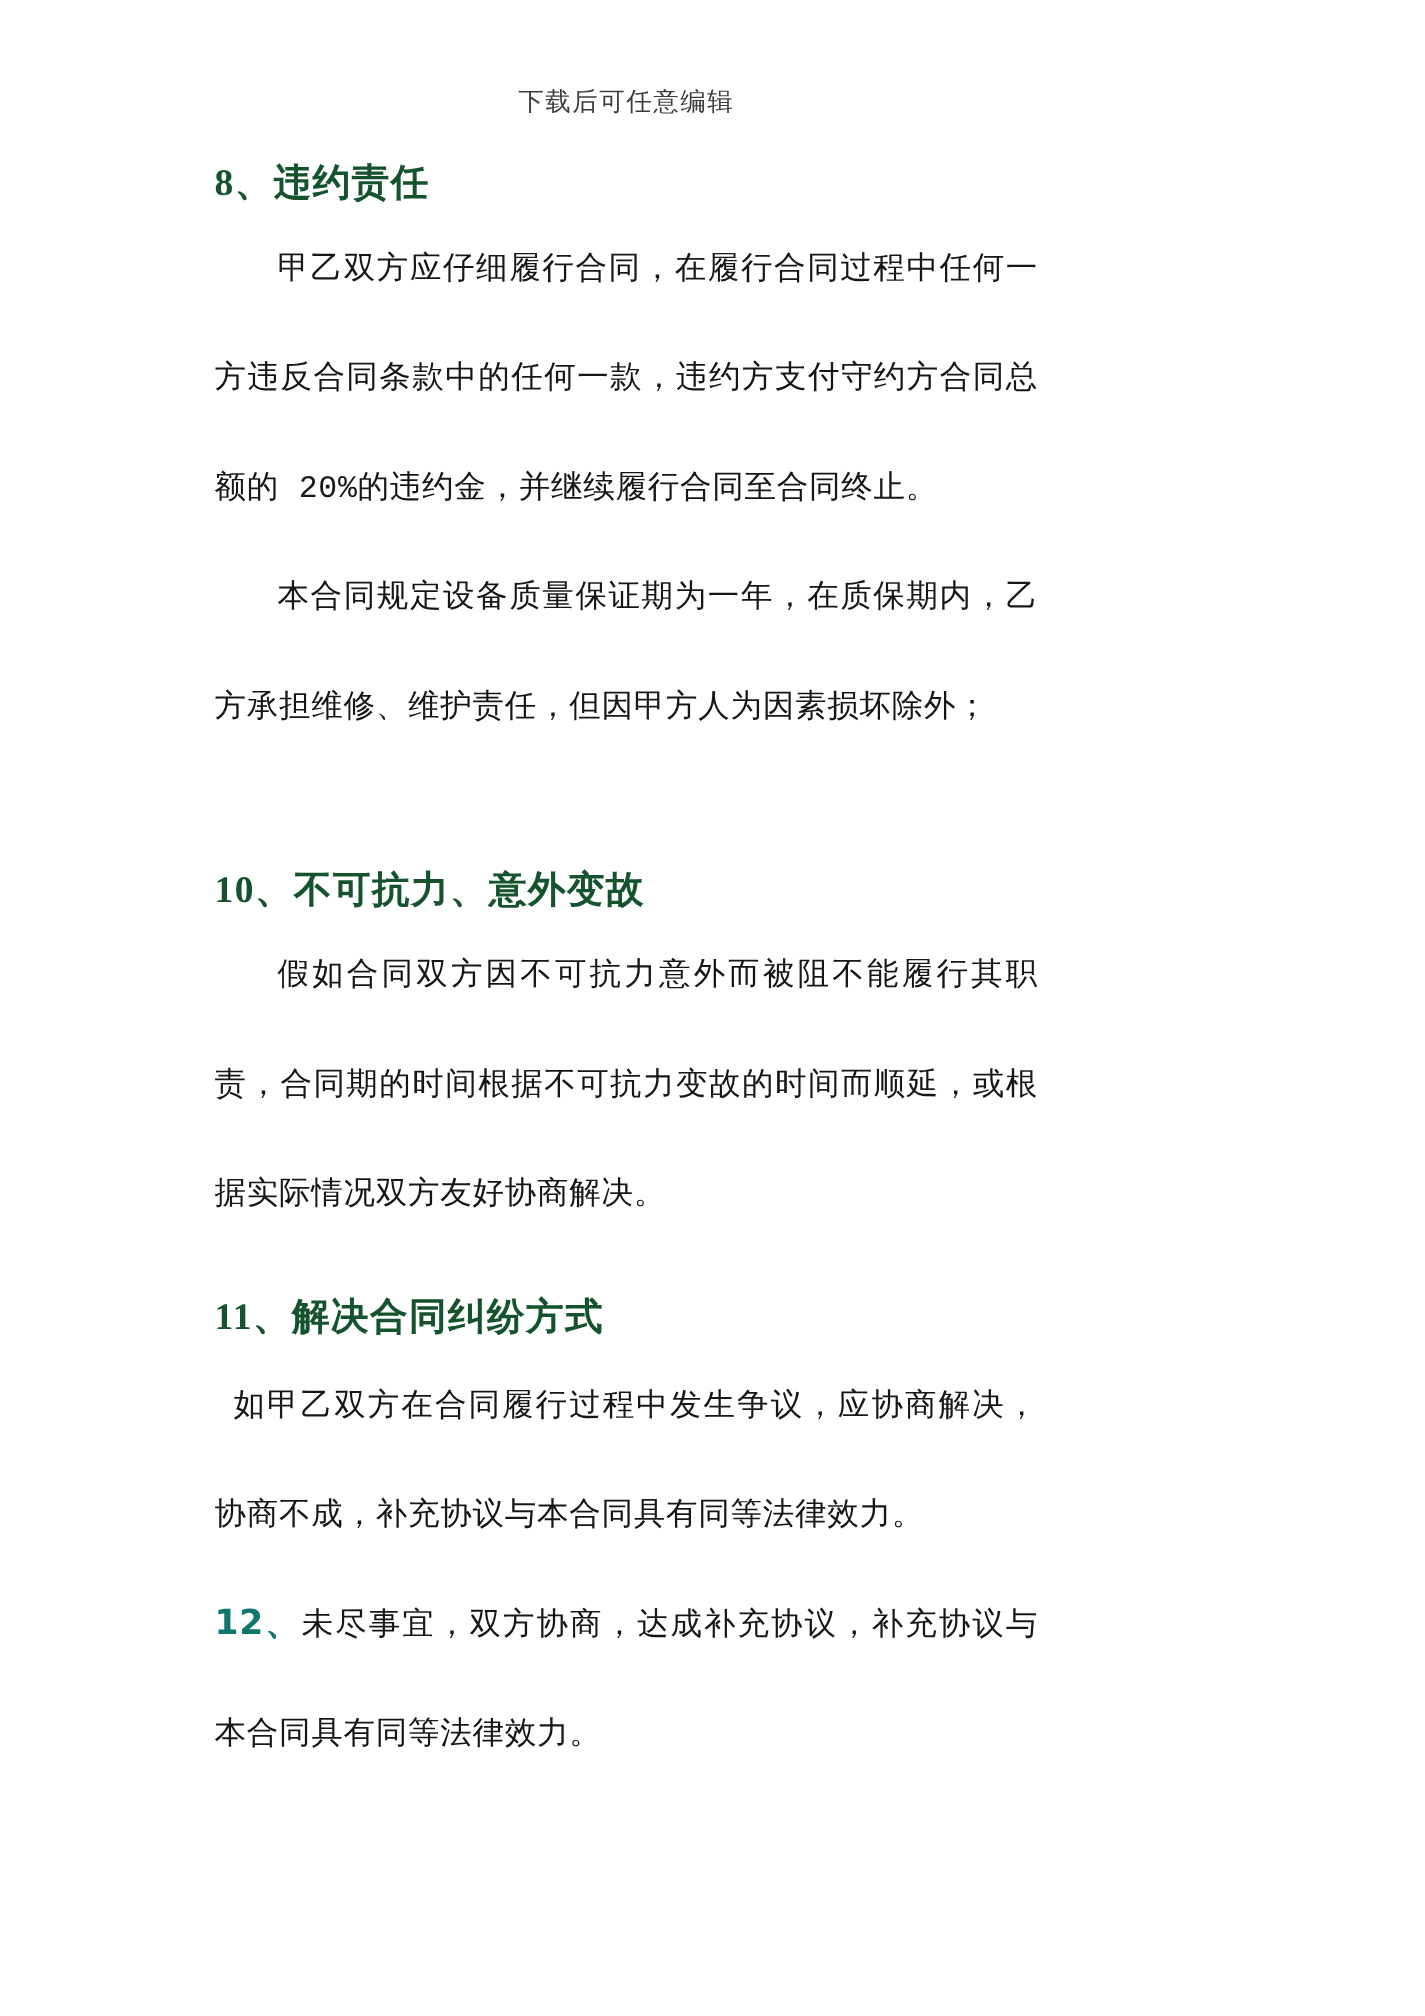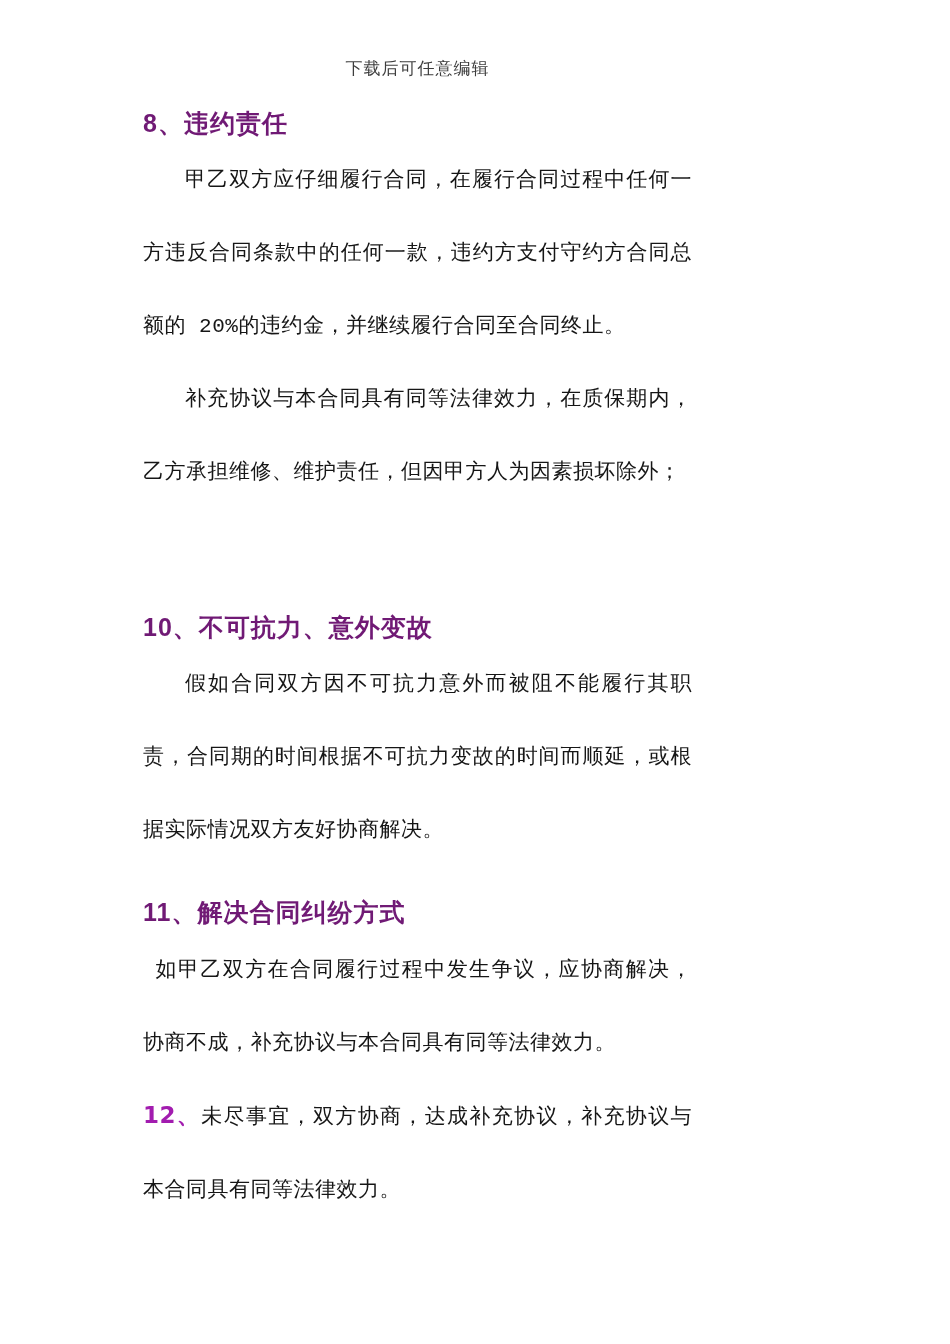--- a/index.html
+++ b/index.html
@@ -21,30 +21,30 @@
   }
   .doc-header-note {
     text-align: center;
     font-family: "DejaVu Serif", "Liberation Serif", serif;
     font-size: 17px;
     line-height: 20px;
     color: #3d3d3d;
     letter-spacing: 1px;
   }
   .sec-heading {
-    font-family: Liberation Sans, sans-serif;
+    font-family: Liberation Serif, serif;
     font-weight: bold;
     font-size: 25px;
     line-height: 42px;
     margin: 24px 0 0 0;
-    color: #701a75;
+    color: #14532d;
     letter-spacing: 1px;
   }
   .sec-heading.gap-before {
-    margin-top: 97px;
+    margin-top: 64px;
   }
   .sec-body {
     font-family: "DejaVu Serif", "Liberation Serif", serif;
     font-size: 21px;
     line-height: 73px;
     margin: 0;
     text-align: justify;
     color: #161616;
     letter-spacing: 0.5px;
   }
@@ -52,34 +52,34 @@
     text-indent: 2em;
     font-family: Liberation Mono, monospace;
   }
   .indent-small {
     text-indent: 0.6em;
   }
   .inline-lead {
     font-family: "DejaVu Sans", "Liberation Sans", sans-serif;
     font-weight: bold;
     font-size: 23px;
-    color: #a21caf;
+    color: #0f766e;
   }
 </style>
 </head>
 <body>
 
 <div class="page">
 
   <div class="doc-header-note">下载后可任意编辑</div>
 
   <h2 class="sec-heading">8、违约责任</h2>
   <p class="sec-body indent-2">甲乙双方应仔细履行合同，在履行合同过程中任何一方违反合同条款中的任何一款，违约方支付守约方合同总额的 20%的违约金，并继续履行合同至合同终止。</p>
 
-  <p class="sec-body indent-2">补充协议与本合同具有同等法律效力，在质保期内，乙方承担维修、维护责任，但因甲方人为因素损坏除外；</p>
+  <p class="sec-body indent-2">本合同规定设备质量保证期为一年，在质保期内，乙方承担维修、维护责任，但因甲方人为因素损坏除外；</p>
 
   <h2 class="sec-heading gap-before">10、不可抗力、意外变故</h2>
   <p class="sec-body indent-2">假如合同双方因不可抗力意外而被阻不能履行其职责，合同期的时间根据不可抗力变故的时间而顺延，或根据实际情况双方友好协商解决。</p>
 
   <h2 class="sec-heading">11、解决合同纠纷方式</h2>
   <p class="sec-body indent-small">如甲乙双方在合同履行过程中发生争议，应协商解决，协商不成，补充协议与本合同具有同等法律效力。</p>
 
   <p class="sec-body"><span class="inline-lead">12、</span><span>未尽事宜，双方协商，达成补充协议，补充协议与本合同具有同等法律效力。</span></p>
 
 </div>

